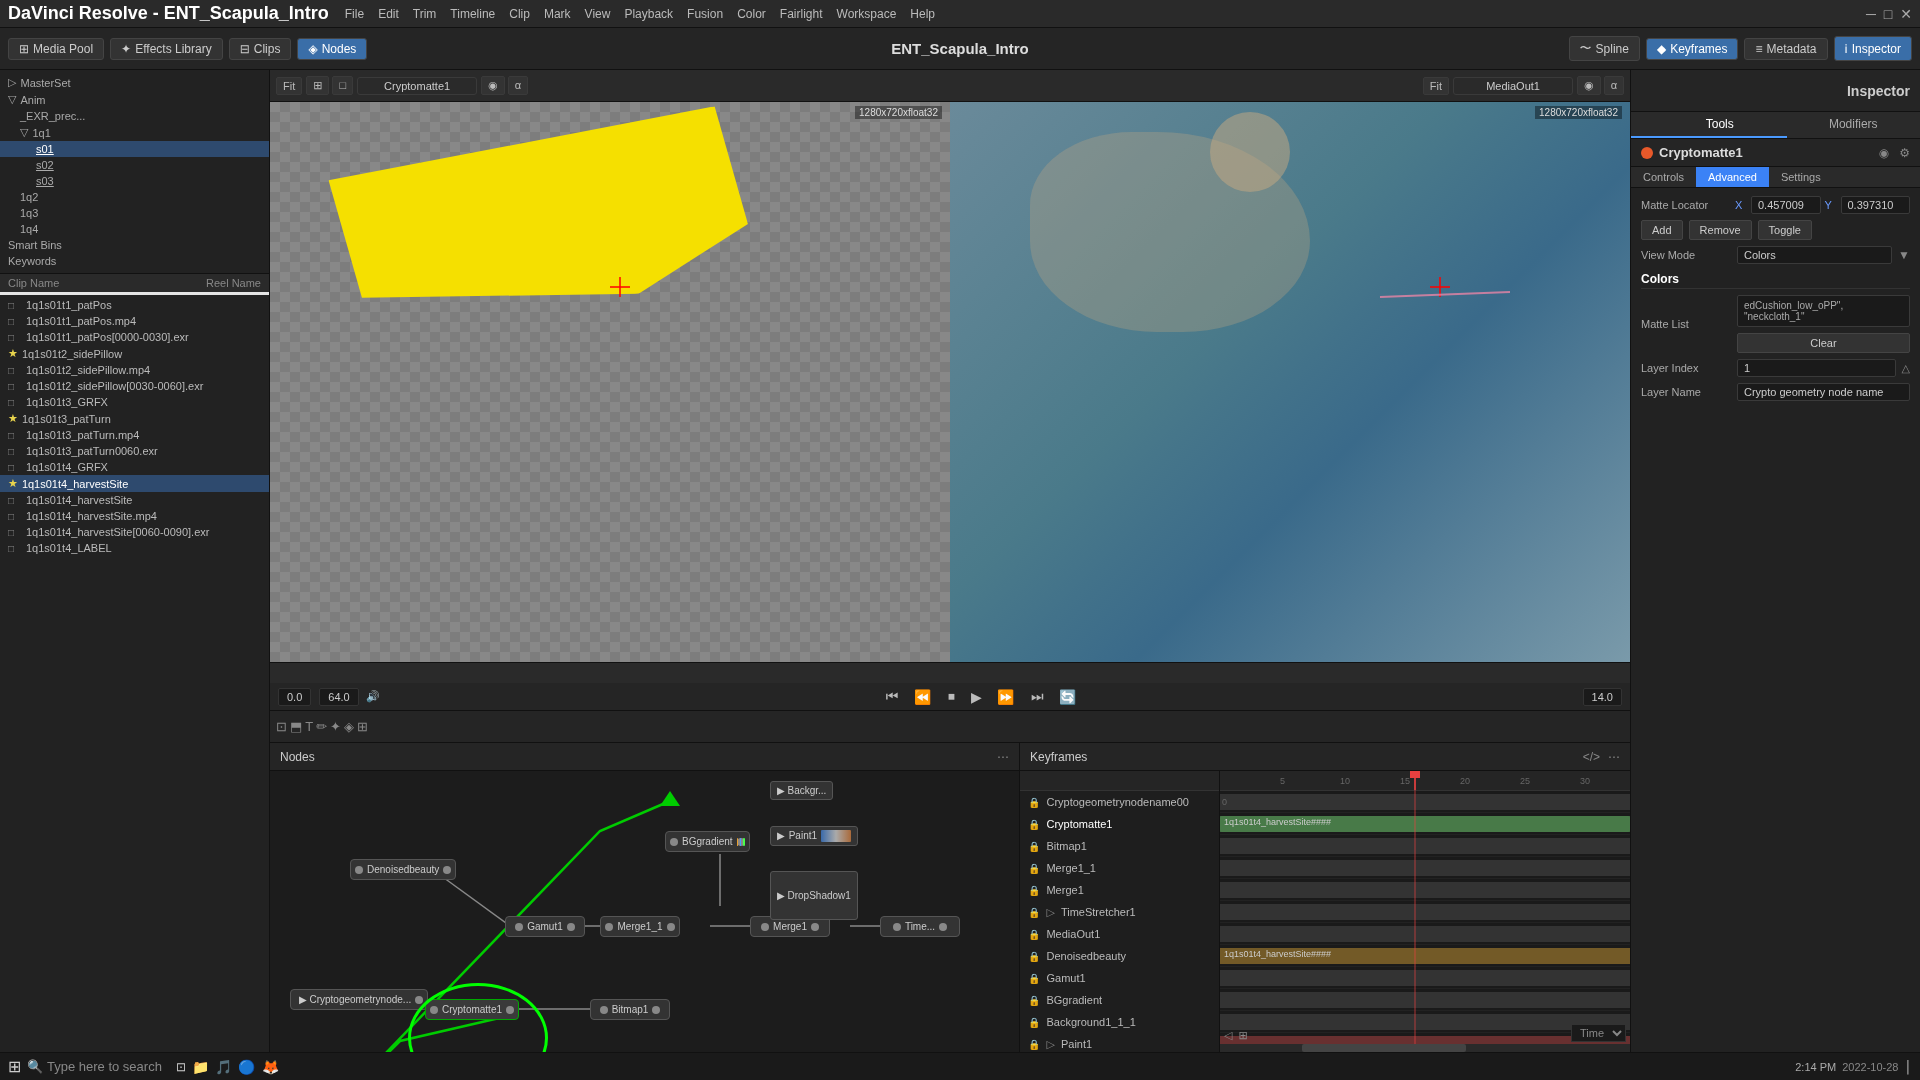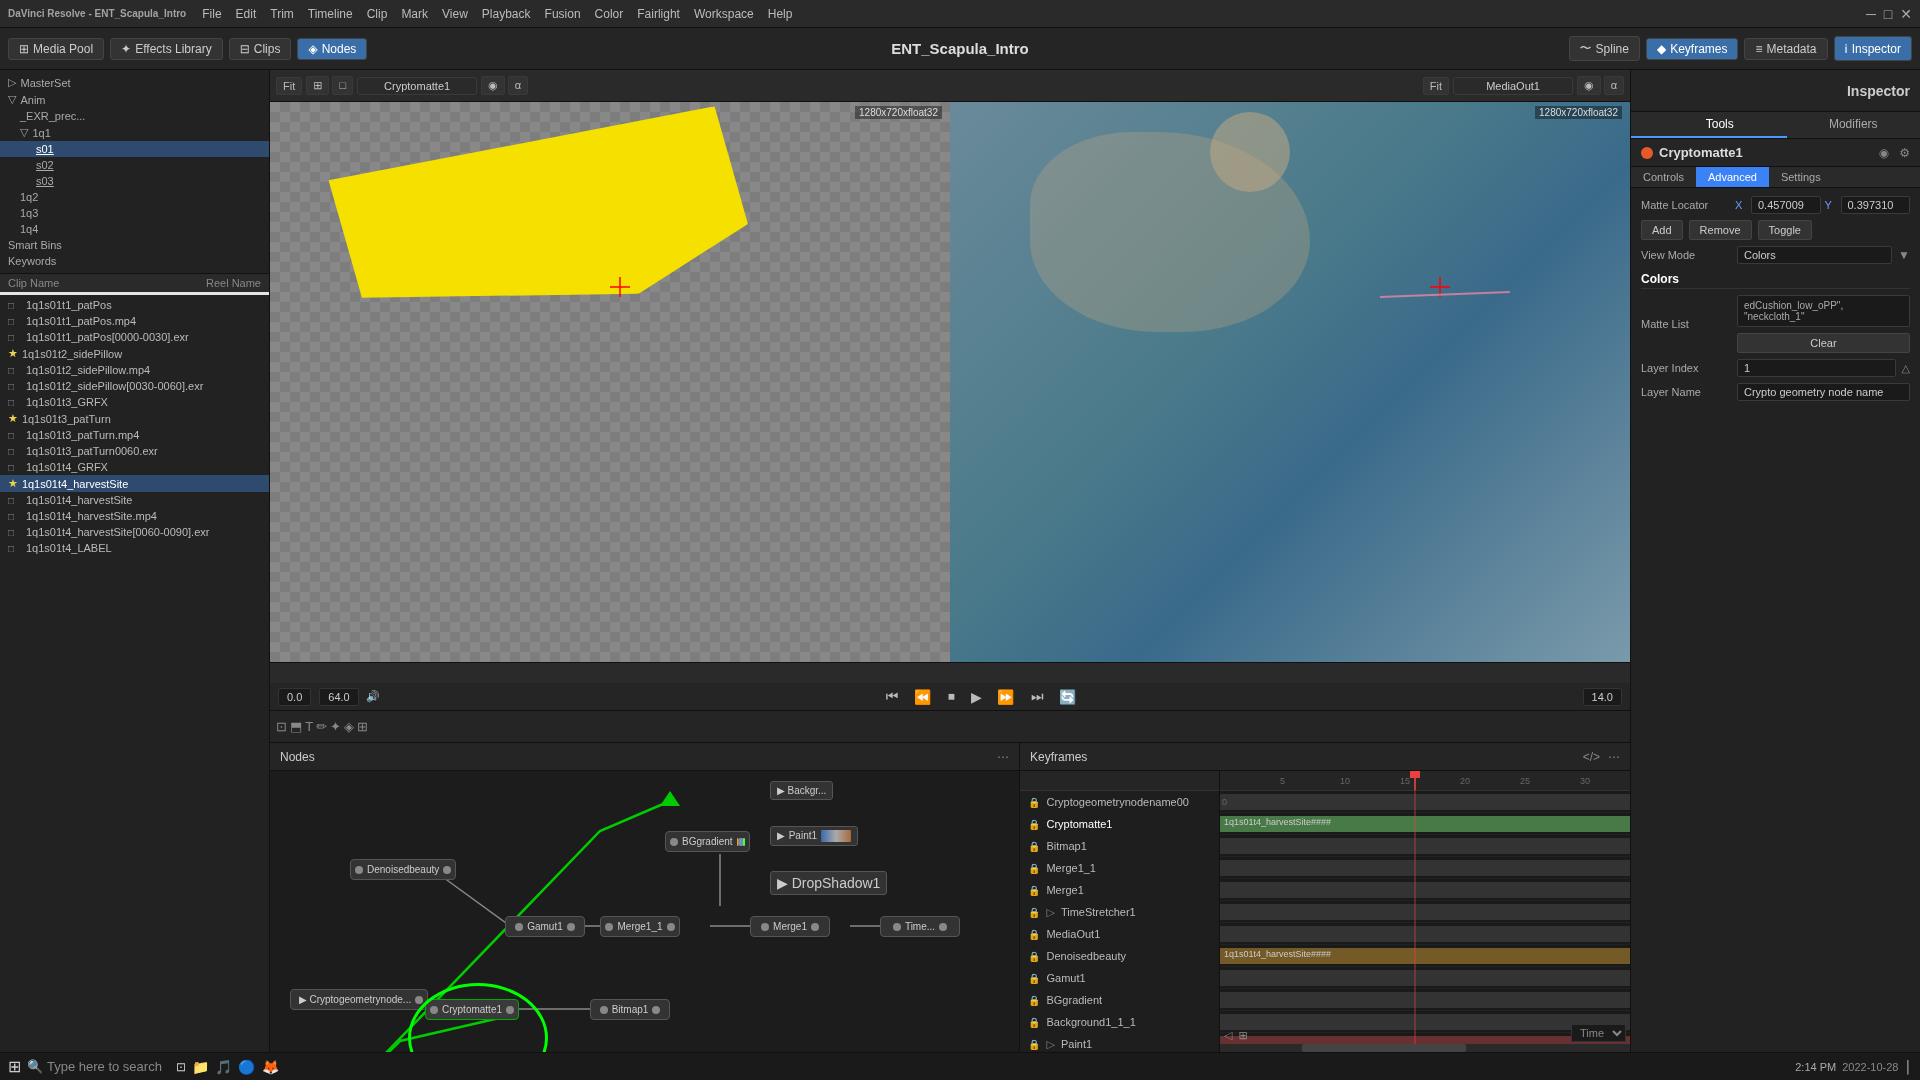--- a/index.html
+++ b/index.html
@@ -18,23 +18,23 @@
       height: 28px;
       background: #2a2a2a;
       display: flex;
       align-items: center;
       padding: 0 8px;
       gap: 16px;
       border-bottom: 1px solid #111;
       position: relative;
     }
     #menu-bar .app-logo {
-      color: #a3a3a3;
+      color: #ffffff;
       font-weight: bold;
-      font-size: 10px;
+      font-size: 18px;
     }
     #menu-bar .menu-items {
       display: flex;
       gap: 14px;
     }
     #menu-bar .menu-item {
       color: #bbb;
       font-size: 12px;
       cursor: pointer;
     }
@@ -874,21 +874,21 @@
 
           <div style="position:absolute;left:500px;top:10px;background:#333;border:1px solid #555;border-radius:3px;padding:3px 6px;font-size:10px;color:#ccc;">
             <span>▶</span> Backgr...
           </div>
 
           <div style="position:absolute;left:500px;top:55px;background:#333;border:1px solid #555;border-radius:3px;padding:3px 6px;font-size:10px;color:#ccc;display:flex;gap:4px;">
             <span>▶</span> Paint1
             <div style="width:30px;height:12px;background:linear-gradient(to right,#3a6aaa,#aaa,#aa6a3a);border-radius:1px;"></div>
           </div>
 
-          <div style="position:absolute;left:500px;top:100px;background:#333;border:1px solid #555;border-radius:3px;padding:3px 6px;font-size:14px;color:#ccc;">
+          <div style="position:absolute;left:500px;top:100px;background:#333;border:1px solid #555;border-radius:3px;padding:18px 6px;font-size:10px;color:#ccc;">
             <span>▶</span> DropShadow1
           </div>
 
           <div class="node-box" style="left:20px;top:218px;">
             <span>▶ Cryptogeometrynode...</span>
             <div class="port port-right"></div>
           </div>
 
           <div class="node-box selected" style="left:155px;top:228px;border-color:#00aa00;background:#3a3a3a;">
             <div class="port port-left"></div>

